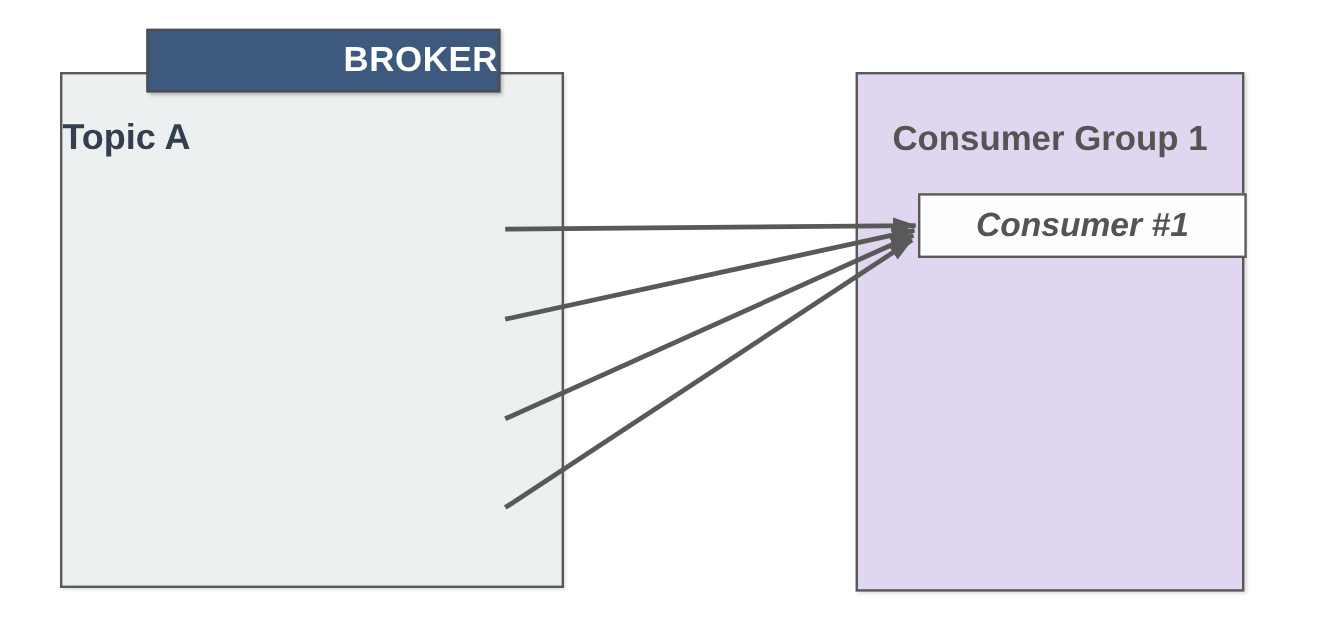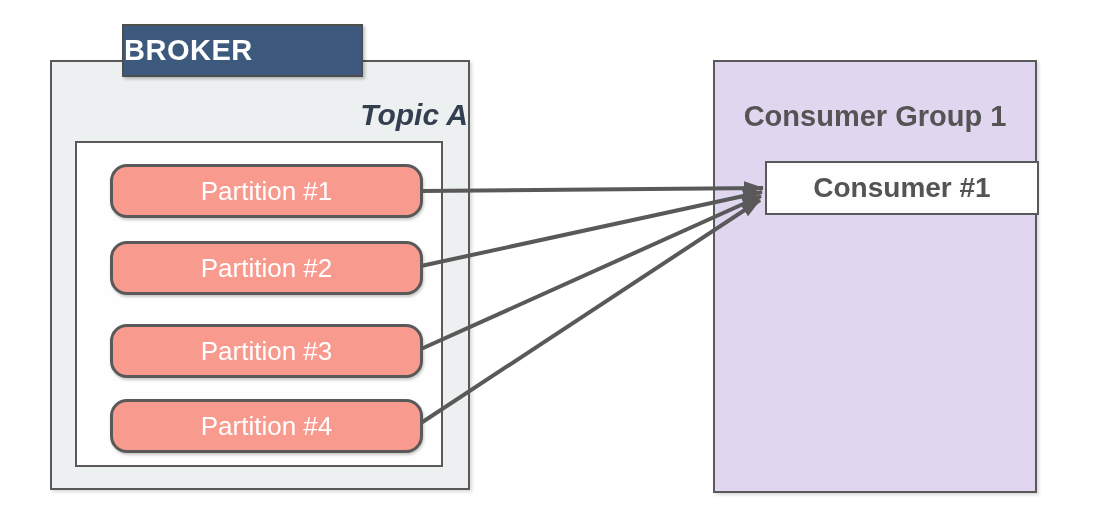--- a/index.html
+++ b/index.html
@@ -17,38 +17,37 @@
     position: absolute; left: 50px; top: 60px;
     width: 420px; height: 430px;
     background: var(--broker-box-fill, #ECF0F1);
     border: 2px solid var(--border, #595959);
     box-sizing: border-box;
     box-shadow: 2px 2px 3px rgba(0,0,0,0.15);
     z-index: 1;
   }
   .broker-header {
     position: absolute; left: 122px; top: 24px;
-    width: 241px; height: 53px;
+    width: 295px; height: 53px;
     background: var(--broker-header-fill, #3D5A7E);
     border: 2px solid #4e4e4e;
     box-sizing: border-box;
-    display: flex; align-items: center; justify-content: flex-start;
+    display: flex; align-items: center; justify-content: flex-end;
     box-shadow: 2px 2px 3px rgba(0,0,0,0.25);
     z-index: 3;
   }
   .broker-header span {
     color: var(--broker-header-text, #ffffff);
     font-size: 29px; font-weight: 700; letter-spacing: 0.5px;
   }
   .topic-title {
     position: absolute; left: 0; top: 36px; width: 100%;
-    text-align: right;
+    text-align: left;
     font-size: 30px; font-weight: 700;
     color: var(--topic-title-text, #333F4F);
-    font-style: italic;
   }
   .topic-box {
     position: absolute; left: 23px; top: 79px;
     width: 368px; height: 326px;
     background: var(--topic-box-fill, #FEFEFE);
     border: 2px solid var(--border, #595959);
     box-sizing: border-box;
   }
   .partition {
     position: absolute; left: 33px;
@@ -81,20 +80,21 @@
   }
   .consumer-box {
     position: absolute; left: 50px; top: 99px;
     width: 274px; height: 54px;
     background: var(--consumer-box-fill, #FEFEFE);
     border: 2.5px solid var(--border, #595959);
     border-radius: 0;
     box-sizing: border-box;
     display: flex; align-items: center; justify-content: center;
     z-index: 6;
+    font-style: italic;
   }
   .consumer-box span { color: var(--consumer-text, #545454); font-size: 28px; font-weight: 700; }
 
   
   .arrows {
     position: absolute; left: 0; top: 0;
     width: 1114px; height: 516px;
     z-index: 5;
     pointer-events: none;
   }
@@ -102,34 +102,20 @@
   .arrows marker path { fill: var(--arrow, #595959); }
 </style>
 </head>
 <body>
 
 <div class="canvas">
 
   <div class="broker-box">
     <div class="topic-title">Topic A</div>
 
-    <div class="topic-box">
-      <div class="partition p1">
-        <span>Partition #1</span>
-      </div>
-      <div class="partition p2">
-        <span>Partition #2</span>
-      </div>
-      <div class="partition p3">
-        <span>Partition #3</span>
-      </div>
-      <div class="partition p4">
-        <span>Partition #4</span>
-      </div>
-    </div>
   </div>
 
   <div class="broker-header">
     <span>BROKER</span>
   </div>
 
   <div class="consumer-group-box">
     <div class="cg-title">Consumer Group 1</div>
 
     <div class="consumer-box">

